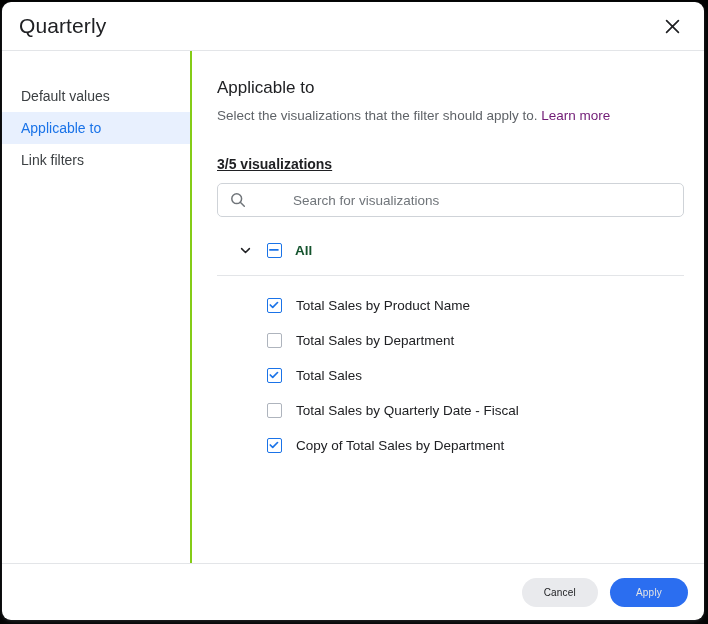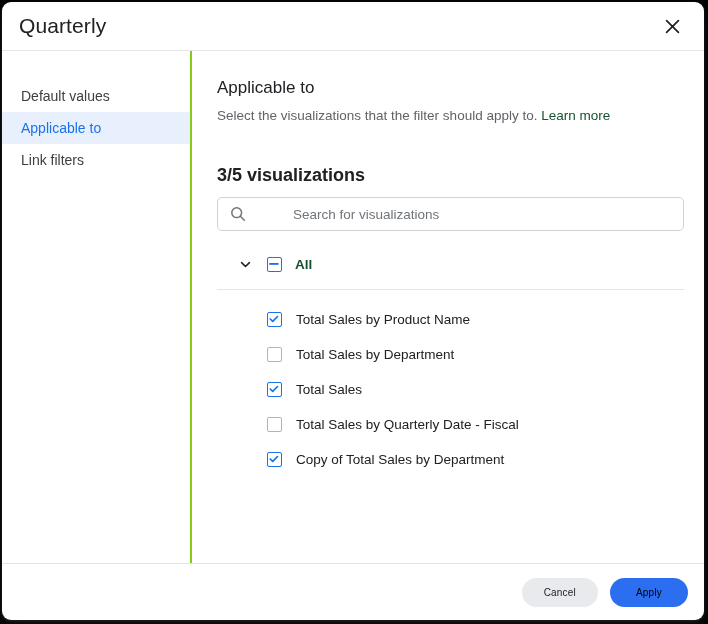--- a/index.html
+++ b/index.html
@@ -97,29 +97,30 @@
     font-weight: 500;
     margin: 0 0 9px 0;
   }
   .section-desc {
     font-size: 13.5px;
     color: #5f6368;
     margin: 0;
     line-height: 18px;
   }
   .link {
-    color: #14532d;
+    color: #701a75;
     text-decoration: none;
     cursor: pointer;
   }
   .count-label {
-    font-size: 18px;
+    font-size: 14px;
     color: #202124;
     font-weight: bold;
-    margin: 40px 0 11px 0;
+    margin: 31px 0 11px 0;
+    text-decoration: underline;
   }
 
   
   .search-box {
     height: 34px;
     border: 1px solid #cfd3d8;
     border-radius: 5px;
     display: flex;
     align-items: center;
     padding: 0 12px;
@@ -214,21 +215,21 @@
     height: 29px;
     border: none;
     border-radius: 17px;
     font-size: 10px;
     font-family: "Liberation Sans", sans-serif;
     cursor: pointer;
     padding: 0 22px;
     letter-spacing: .2px;
   }
   .btn-cancel { background: #e9eaed; color: #202124; }
-  .btn-apply  { background: #2b6ef0; color: #000000; padding: 0 26px; }
+  .btn-apply  { background: #2b6ef0; color: #e5e5e5; padding: 0 26px; }
 </style>
 </head>
 <body>
 
 <div class="dialog">
 
   <div class="header">
     <div class="dialog-title">Quarterly</div>
     <div class="close-btn">
       <span>

